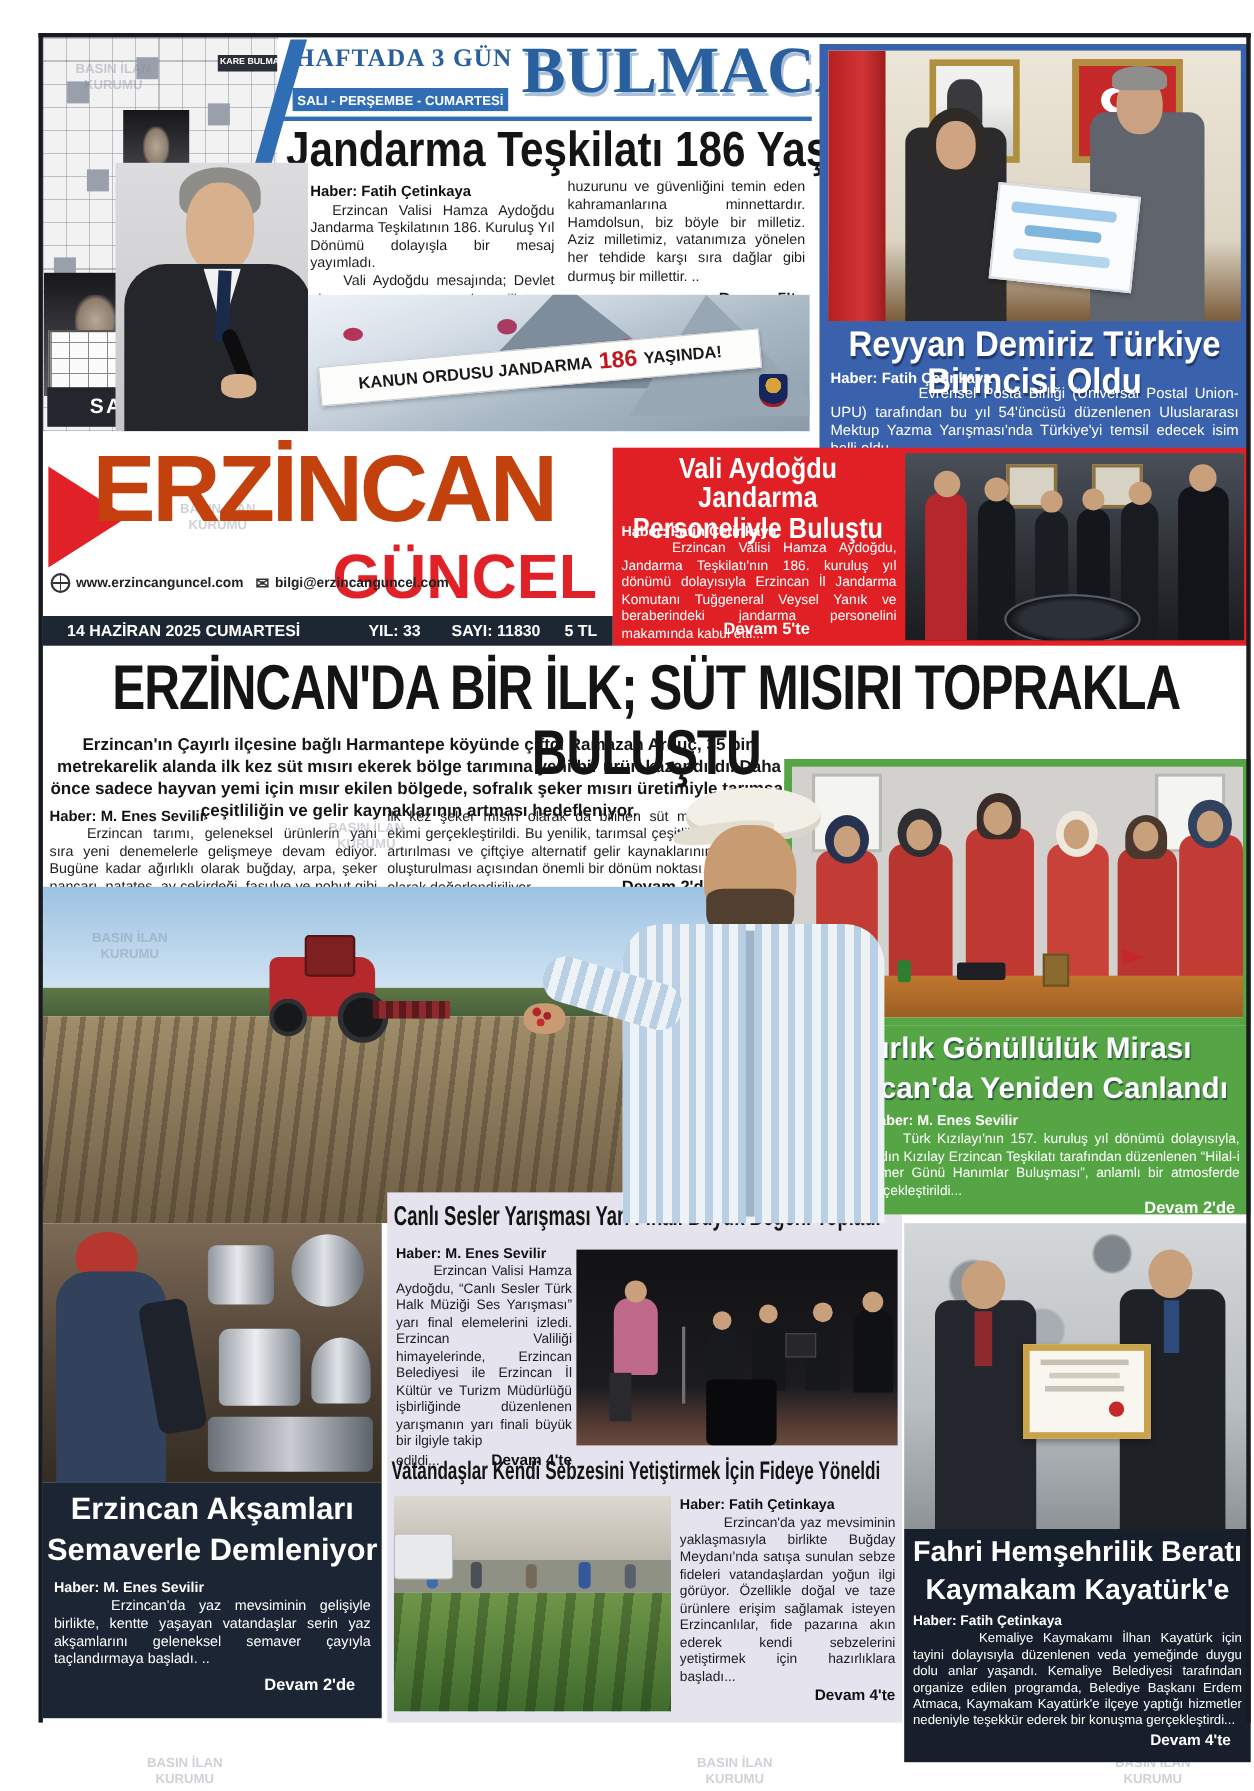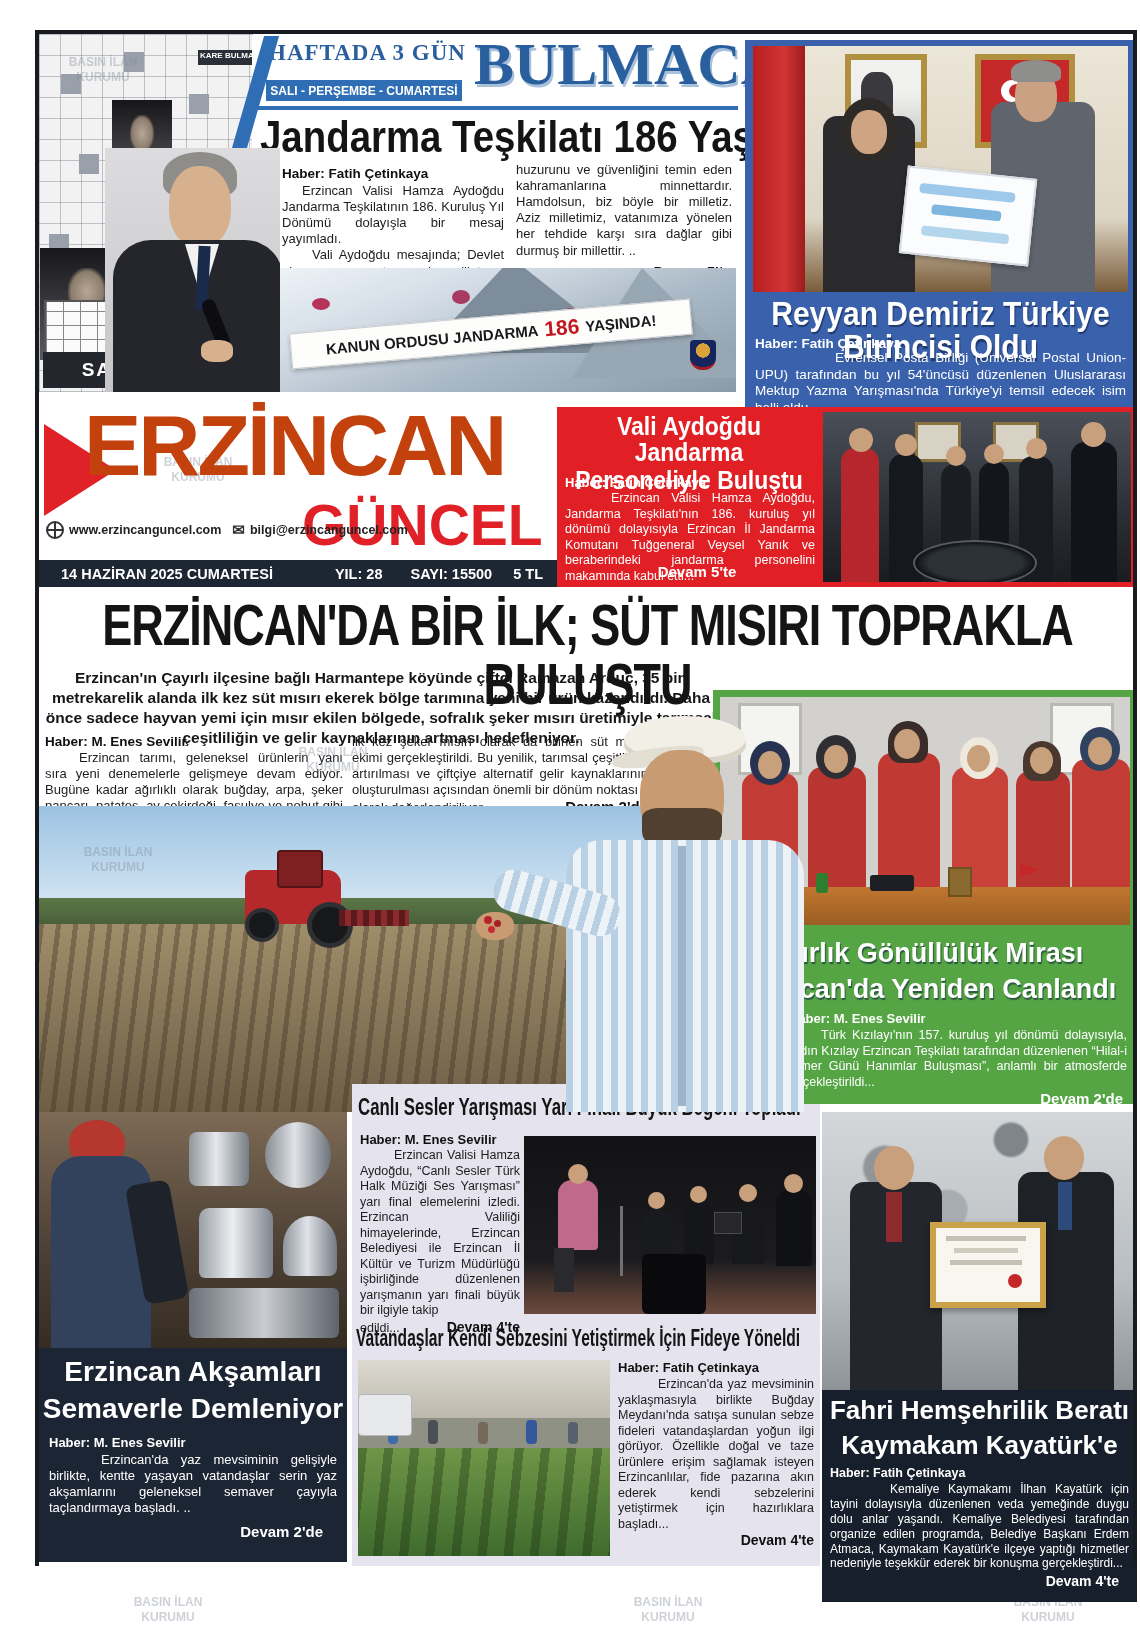--- a/index.html
+++ b/index.html
@@ -153,22 +153,22 @@
   <div class="abs" style="left:302px;top:492px;font-size:57px;font-weight:900;color:#e02128;z-index:3;">GÜNCEL</div>
   <div class="abs" style="left:46px;top:521px;display:flex;align-items:center;gap:5px;font-size:12.5px;font-weight:700;color:#222;z-index:3;">
     <span style="display:inline-block;width:14px;height:14px;border:2px solid #333;border-radius:50%;background:linear-gradient(90deg,transparent 45%,#333 45% 55%,transparent 55%),linear-gradient(0deg,transparent 45%,#333 45% 55%,transparent 55%);"></span>
     <span>www.erzincanguncel.com</span>
     <span style="display:inline-block;margin-left:6px;font-size:15px;color:#333;">✉</span>
     <span>bilgi@erzincanguncel.com</span>
   </div>
 
   <div class="abs" style="left:39px;top:560px;width:518px;height:27px;background:#1d2733;color:#fff;display:flex;align-items:center;font-size:14.5px;font-weight:700;z-index:3;">
     <span style="padding-left:22px;">14 HAZİRAN 2025 CUMARTESİ</span>
-    <span style="margin-left:62px;">YIL: 28</span>
-    <span style="margin-left:28px;">SAYI: 15500</span>
+    <span style="margin-left:62px;">YIL: 33</span>
+    <span style="margin-left:28px;">SAYI: 11830</span>
     <span style="margin-left:auto;padding-right:14px;">5 TL</span>
   </div>
 
   <div class="abs redbox" style="left:557px;top:407px;width:579px;height:180px;z-index:2;">
     <div class="hl abs white ctr" style="left:6px;top:6px;width:252px;font-size:23px;transform:scaleY(1.15);transform-origin:top;">
       <div>Vali Aydoğdu Jandarma</div>
       <div>Personeliyle Buluştu</div>
     </div>
     <div class="abs by white" style="left:8px;top:68px;font-size:13px;">Haber: Fatih Çetinkaya</div>
     <p class="abs bt white" style="left:8px;top:84px;width:250px;margin:0;font-size:12.5px;text-indent:46px;">Erzincan Valisi Hamza Aydoğdu, Jandarma Teşkilatı'nın 186. kuruluş yıl dönümü dolayısıyla Erzincan İl Jandarma Komutanı Tuğgeneral Veysel Yanık ve beraberindeki jandarma personelini makamında kabul etti...</p>

